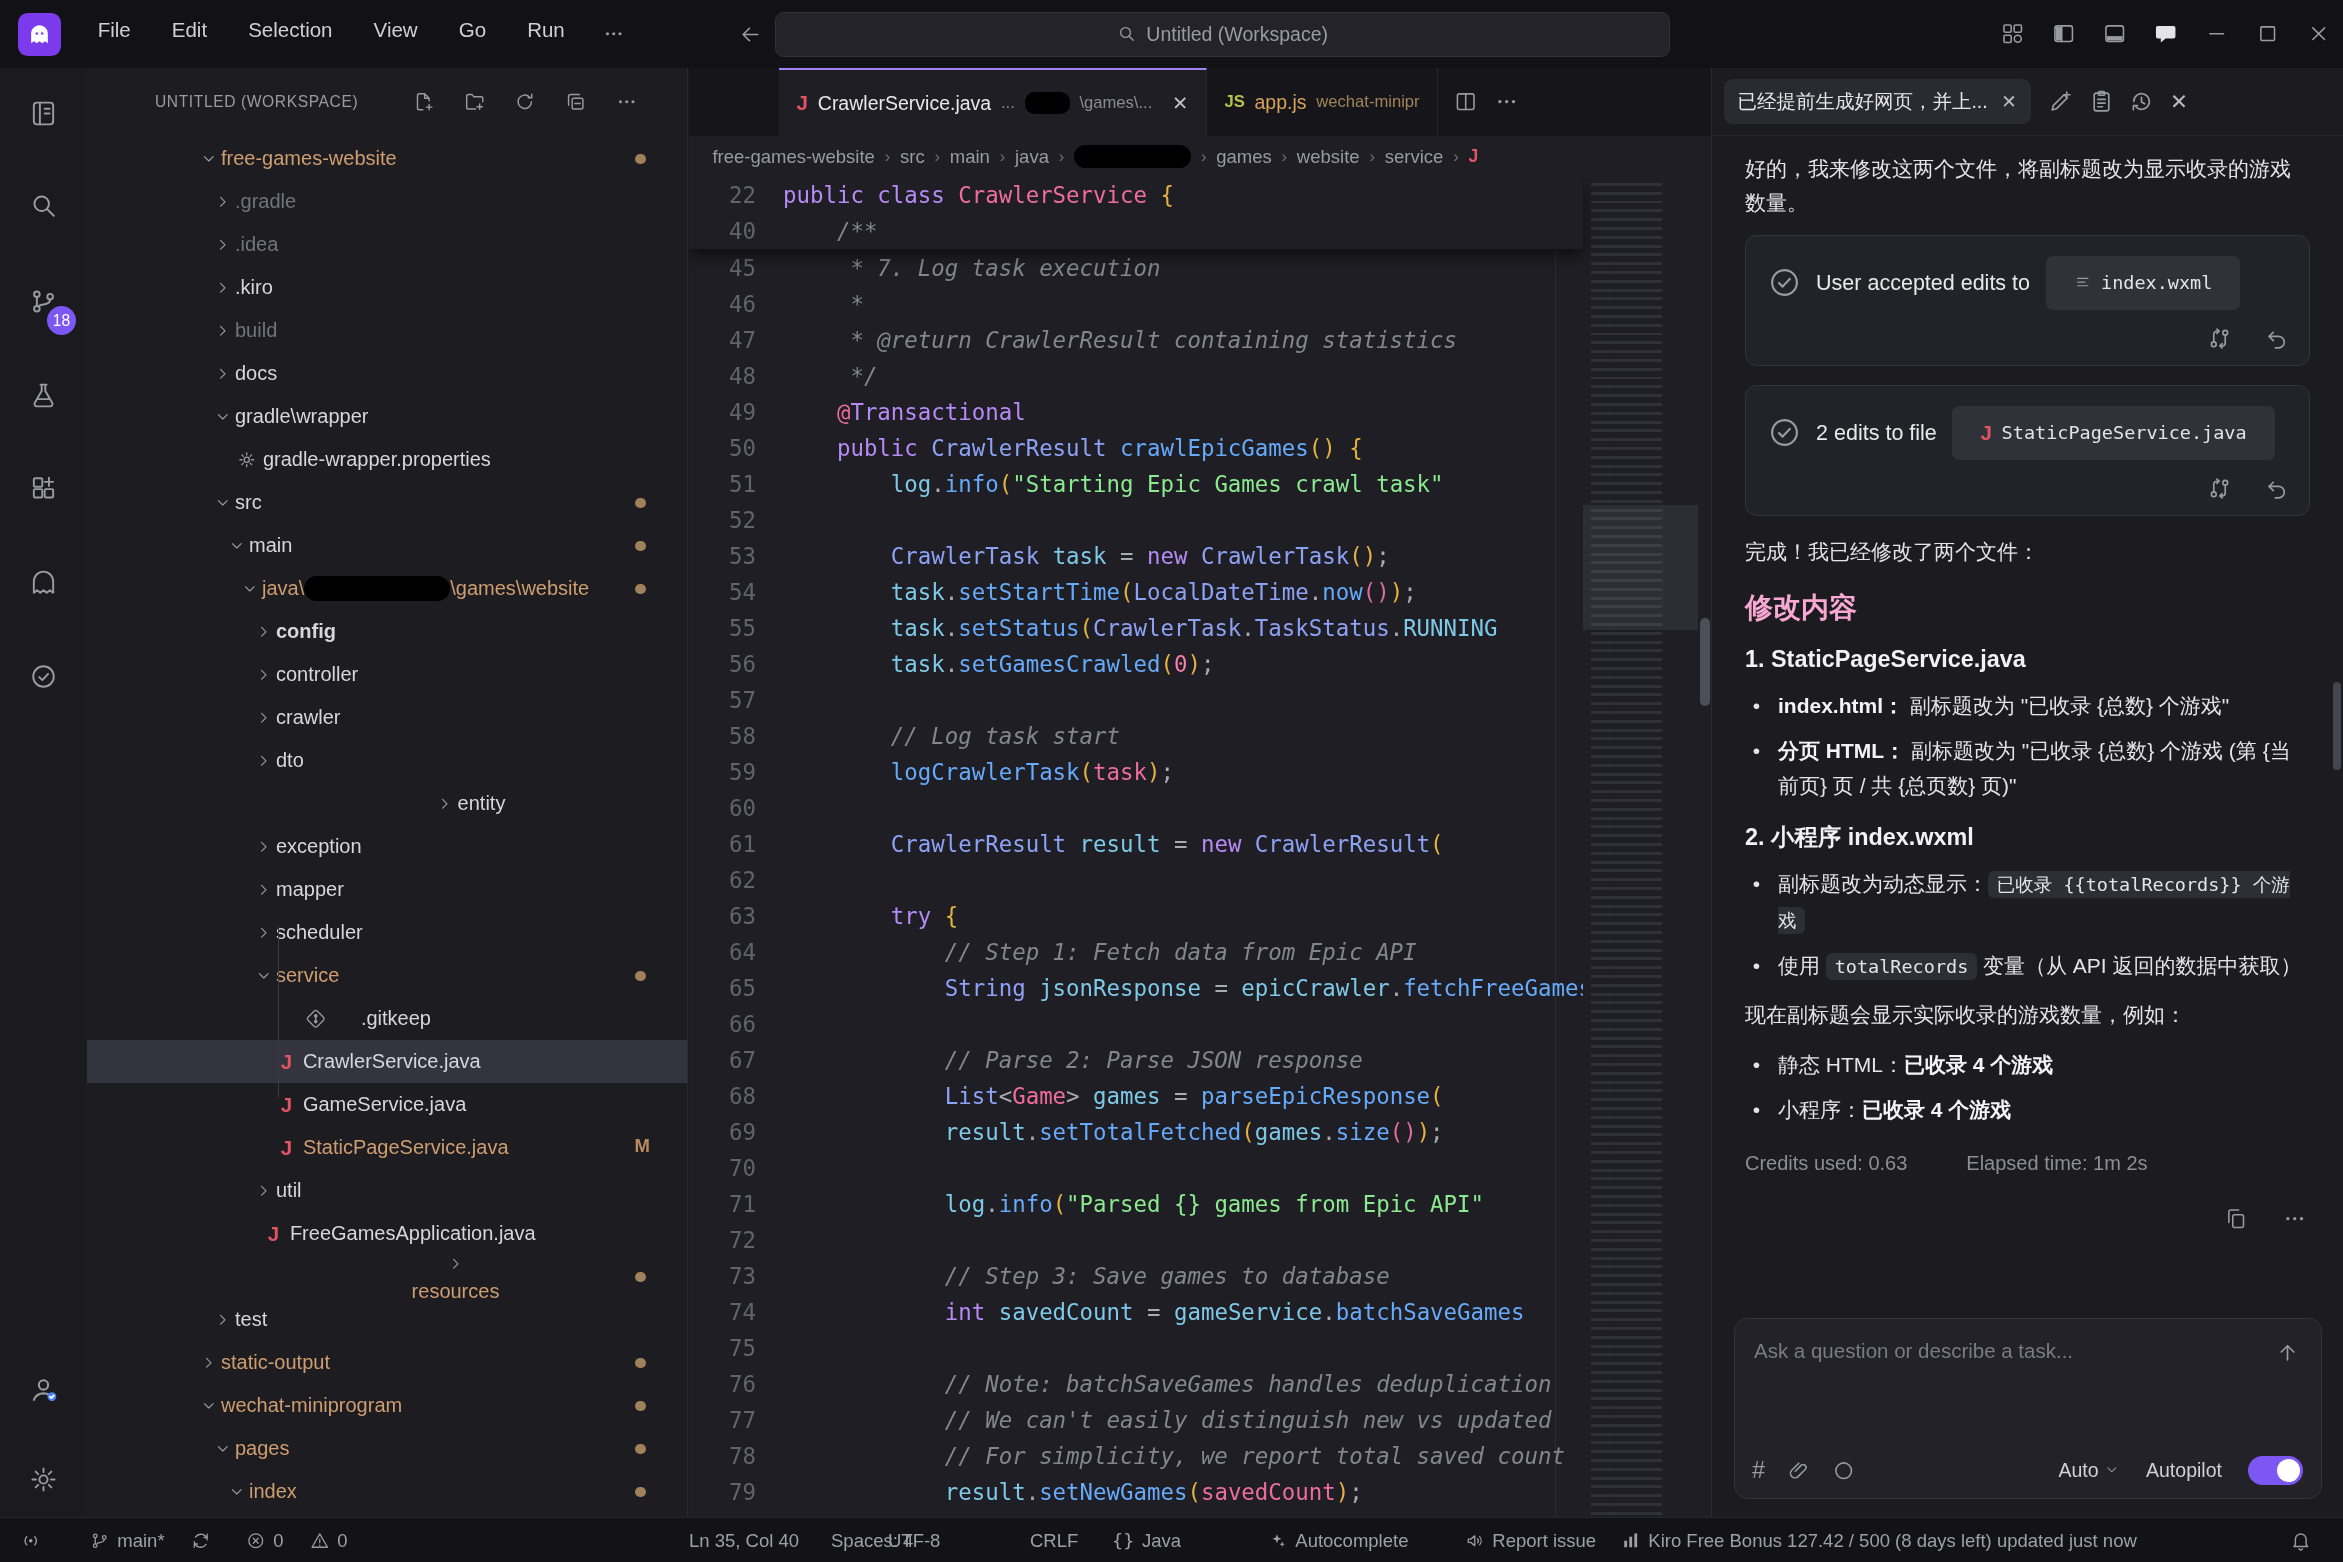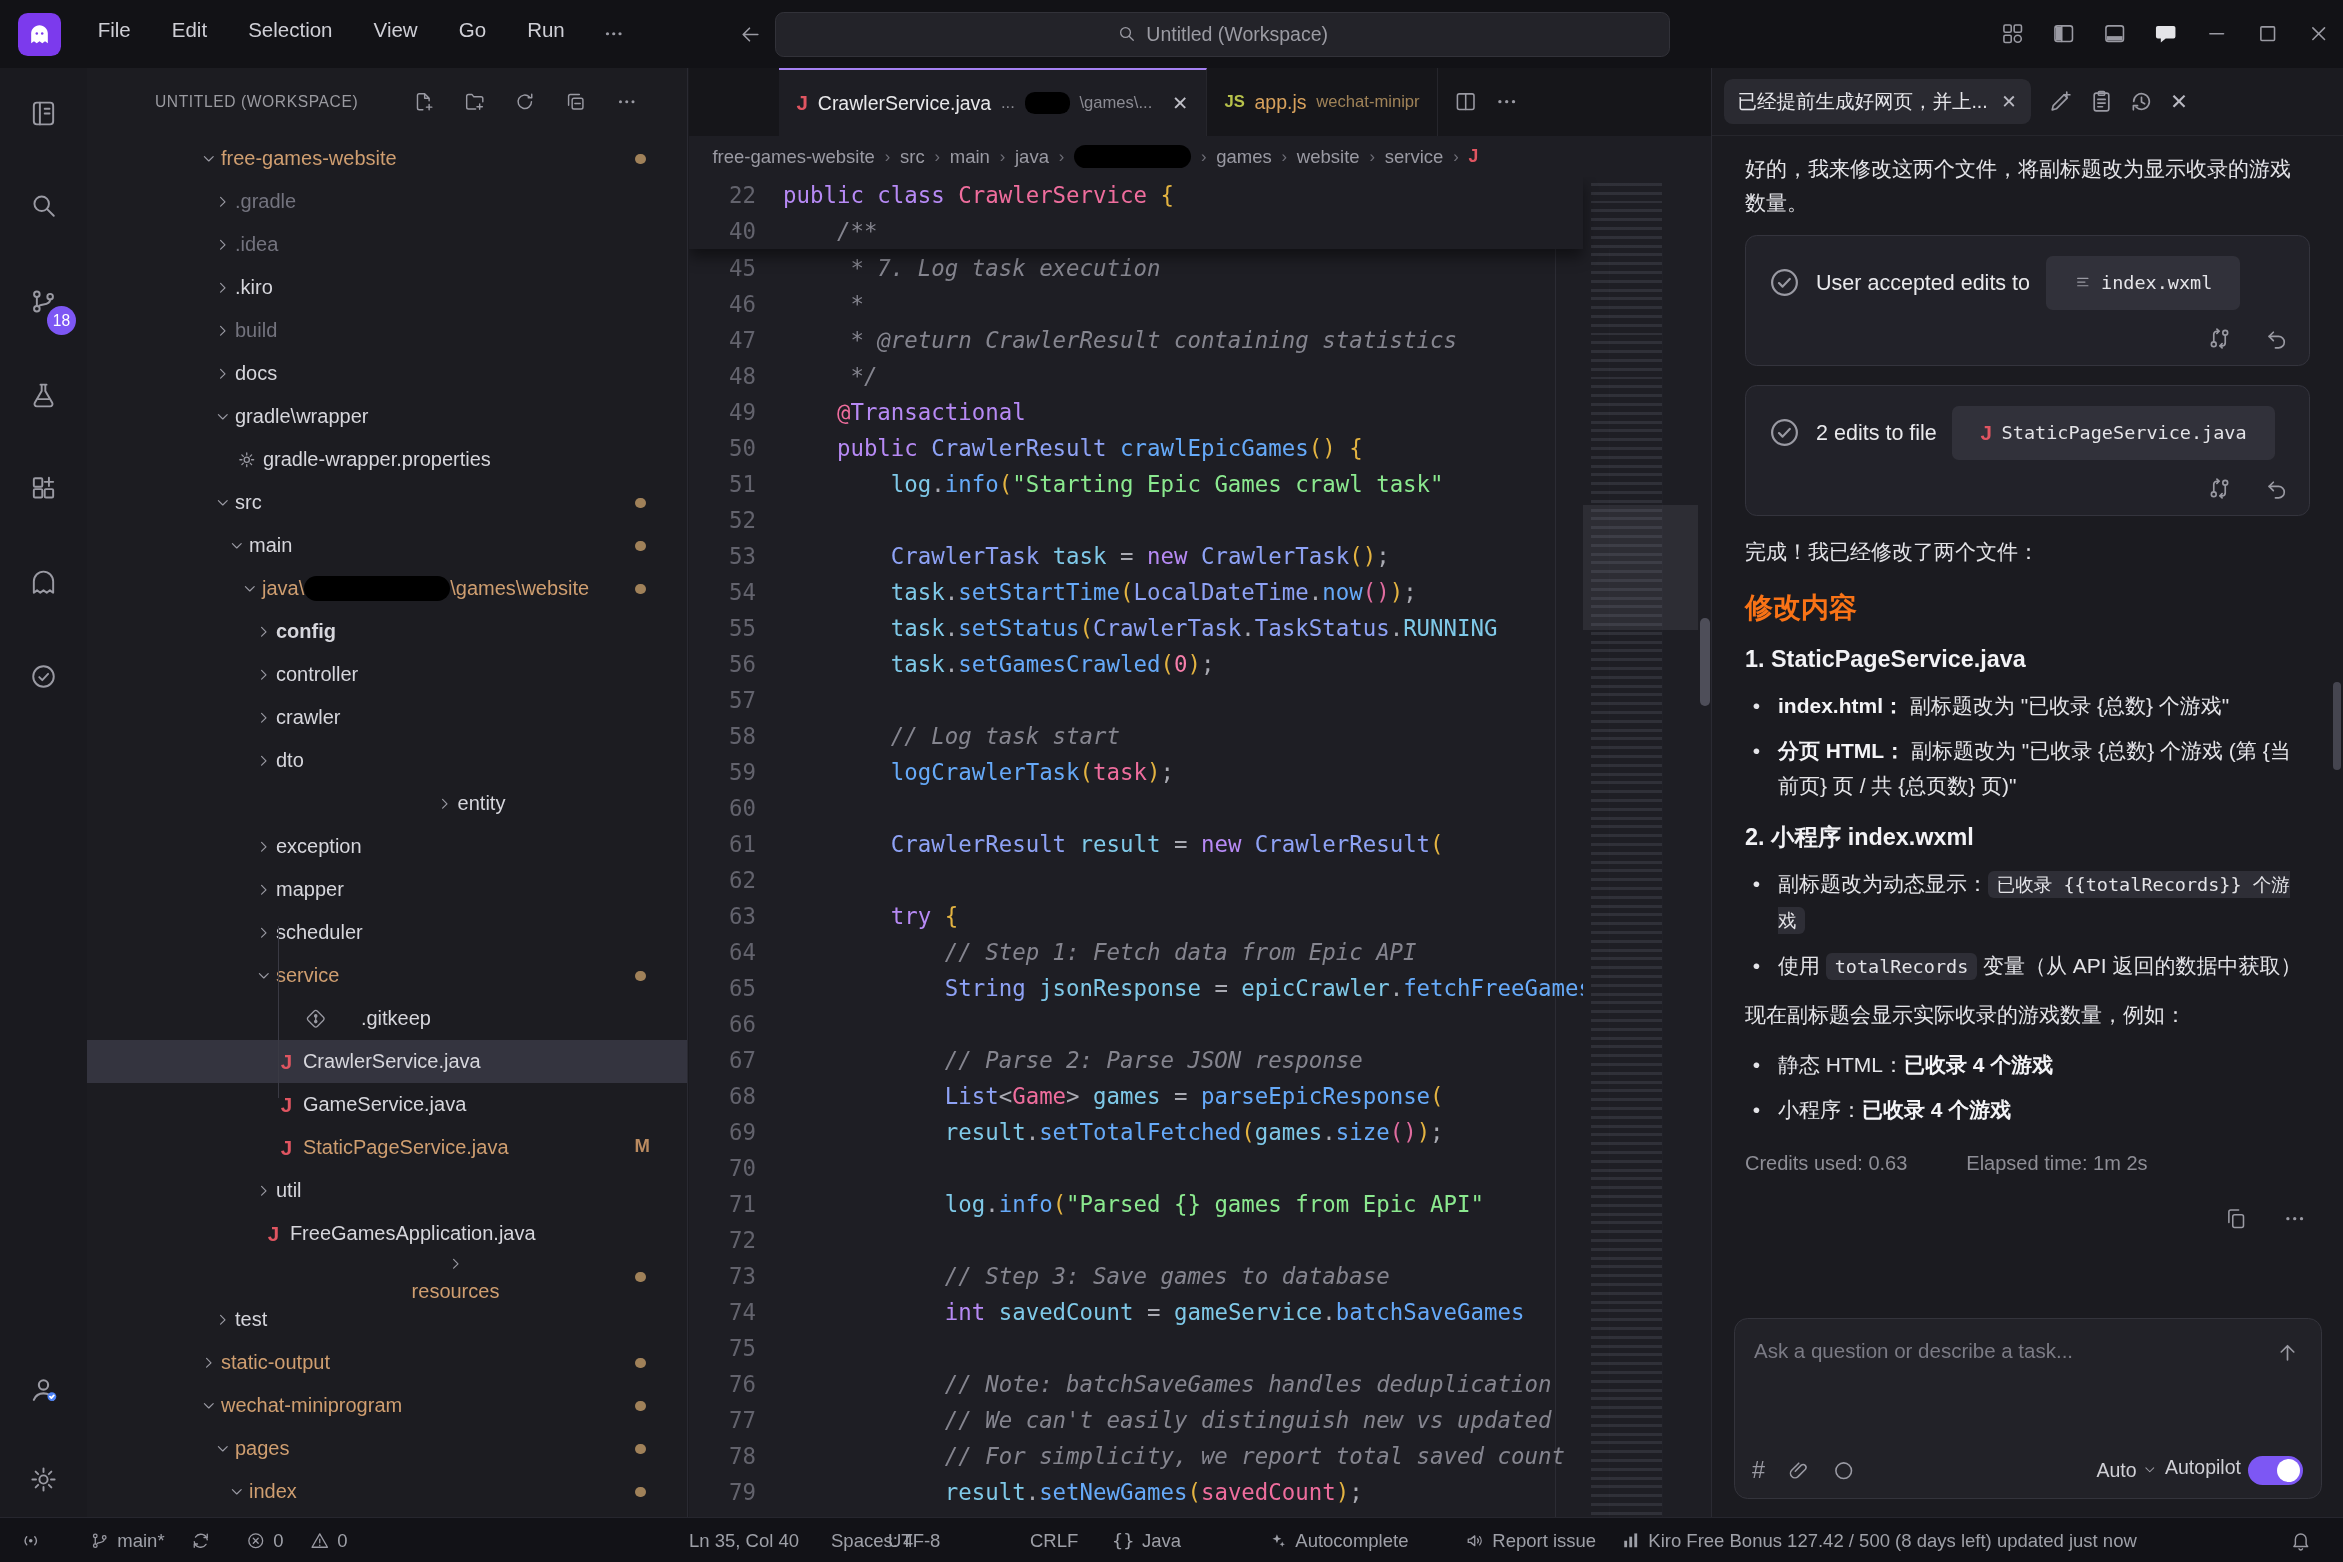--- a/index.html
+++ b/index.html
@@ -79,21 +79,21 @@
   
   #chat { position:absolute; right:0; top:68px; width:632px; height:1449px; background:#1b1b20; border-left:1px solid #2a2a32; }
   #chat-head { height:68px; display:flex; align-items:center; padding:0 13.7px 0 11.7px; border-bottom:1px solid #26262c; }
   #chat-tab { background:#2a2a31; border-radius:8.8px; height:45px; display:flex; align-items:center; gap:13.7px; padding:0 13.7px;
     color:#e6e6ea; font-size:19.5px; max-width:380px; }
   #chat-tab .x { color:#b9b9c2; font-size:18.5px; }
   #chat-head-ic { display:flex; gap:15.6px; margin-left:17.6px; align-items:center; }
   #chat-body { position:absolute; top:68px; left:0; right:0; bottom:244px; padding:15.6px 33px 0 33px; overflow:hidden;
     font-size:21px; line-height:34px; color:#e4e4e8; }
   #chat-body p { margin-bottom:15.6px; }
-  .chat-h2 { font-size:28px; font-weight:bold; color:#f97316; margin:21.5px 0 13.7px; }
+  .chat-h2 { font-size:28px; font-weight:bold; color:#f9a8d4; margin:21.5px 0 13.7px; }
   .chat-h3 { font-size:23.4px; font-weight:bold; color:#f2f2f5; margin:17.6px 0 11.7px; }
   .chat-ul { list-style:none; margin:3.9px 0 13.7px; }
   .chat-ul li { position:relative; padding-left:33px; margin-bottom:9.8px; line-height:35px; }
   .chat-ul li::before { content:"•"; position:absolute; left:7.8px; color:#e4e4e8; }
   .chat-b { font-weight:bold; color:#f4f4f7; }
   .chat-code { font-family:"DejaVu Sans Mono", monospace; font-size:18.5px; background:#2e2e36; border-radius:5.9px; padding:2.9px 8.8px; }
   .card { background:#222229; border:1px solid #34343d; border-radius:11.7px; padding:19.5px 21.5px 55px; margin-bottom:19.5px; position:relative; }
   .card-row { display:flex; align-items:center; gap:15.6px; font-size:21.5px; color:#e9e9ec; }
   .chip { background:#31313a; border-radius:6.8px; height:54px; display:inline-flex; align-items:center; gap:9.8px; padding:0 28px;
     font-family:"DejaVu Sans Mono", monospace; font-size:18.5px; color:#e4e4e8; }
@@ -101,21 +101,21 @@
   .meta-row { color:#8e8e96; font-size:20px; display:flex; gap:59px; margin-top:19.5px; }
   .actions-row { display:flex; justify-content:flex-end; gap:35px; margin-top:27px; padding-right:3.9px; }
   #chat-scrollthumb { position:absolute; right:2px; top:614px; width:7.8px; height:88px; background:#45454f; border-radius:3.9px; }
 
   #chat-input { position:absolute; left:21.5px; right:21.5px; bottom:17.6px; height:181px; background:#222228;
     border:1px solid #34343c; border-radius:13.7px; padding:19.5px 19.5px 13.7px; }
   #ci-placeholder { color:#7b7b85; font-size:20.5px; }
   #ci-send { position:absolute; right:13.7px; top:13.7px; width:39px; height:39px; border-radius:8.8px; display:flex; align-items:center; justify-content:center; }
   #ci-toolbar { position:absolute; left:17.6px; right:17.6px; bottom:13.7px; display:flex; align-items:center; gap:21.5px; }
   #ci-hash { font-size:23.4px; color:#9a9aa3; }
-  #ci-right { margin-left:auto; display:flex; gap:7px; color:#d0d0d6; font-size:19.5px; }
+  #ci-right { margin-left:auto; display:flex; align-items:center; gap:26px; color:#d0d0d6; font-size:19.5px; }
   #toggle { width:55px; height:29px; border-radius:14.6px; background:#7d57f4; position:relative; }
   #toggle .knob { position:absolute; right:2.9px; top:2.9px; width:23.4px; height:23.4px; border-radius:50%; background:#fff; }
 
   
   #statusbar { position:absolute; left:0; top:1517px; width:2344px; height:45px; background:#121217; border-top:1px solid #26262e;
     font-size:18.5px; color:#9ea0a8; }
   .sb-item { position:absolute; top:0; height:45px; display:flex; align-items:center; gap:7.8px; }
 </style>
 </head>
 <body>

